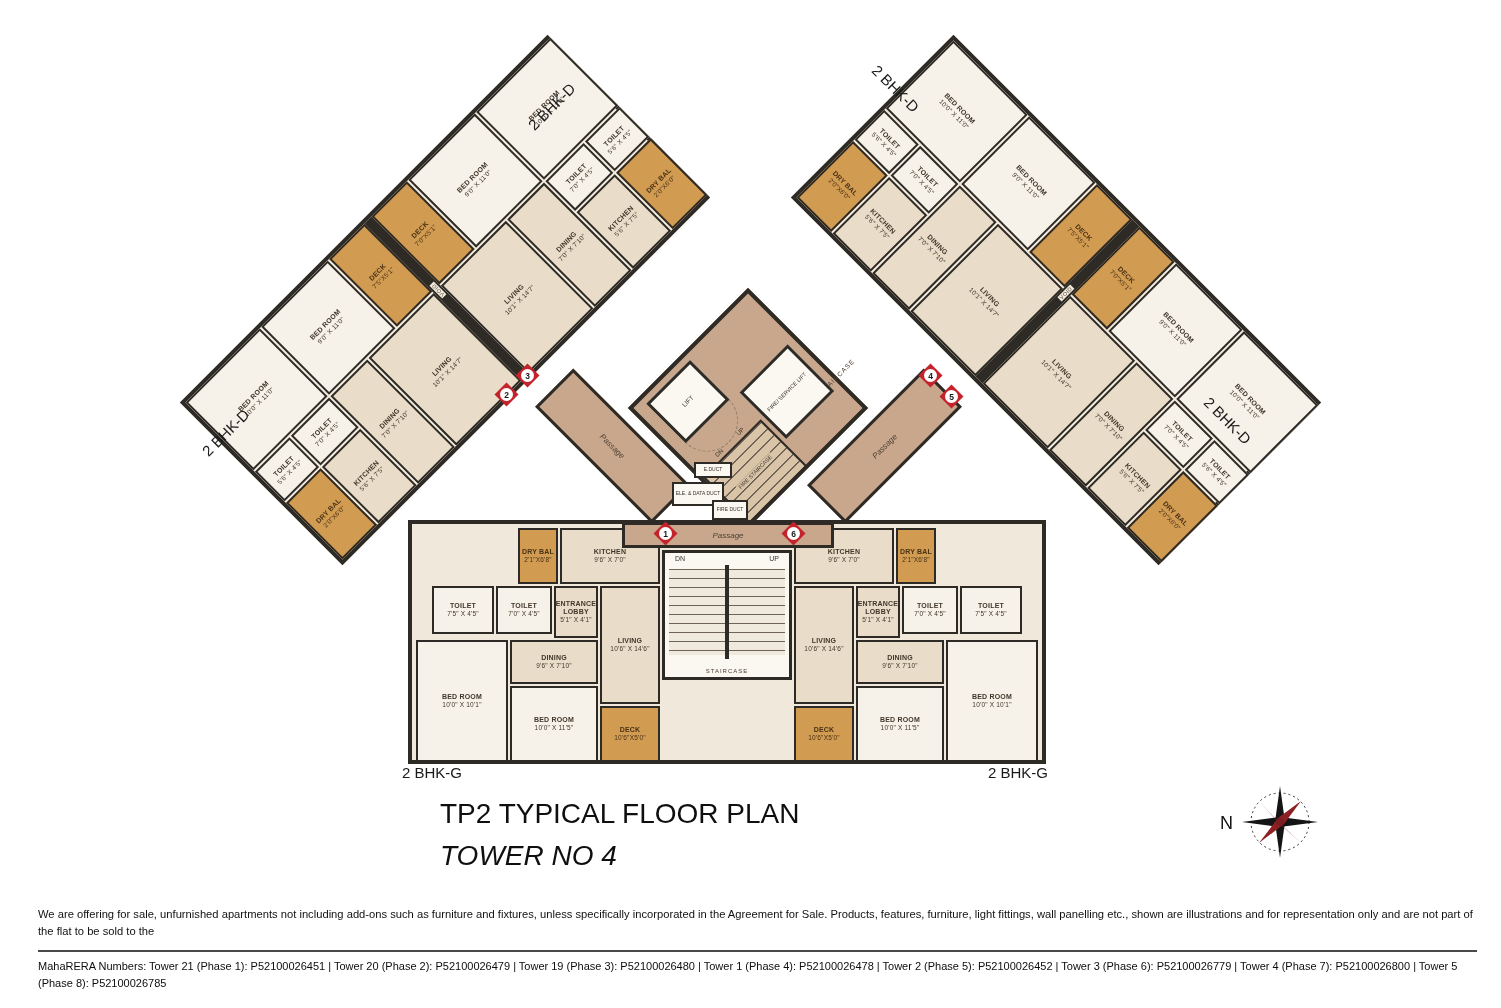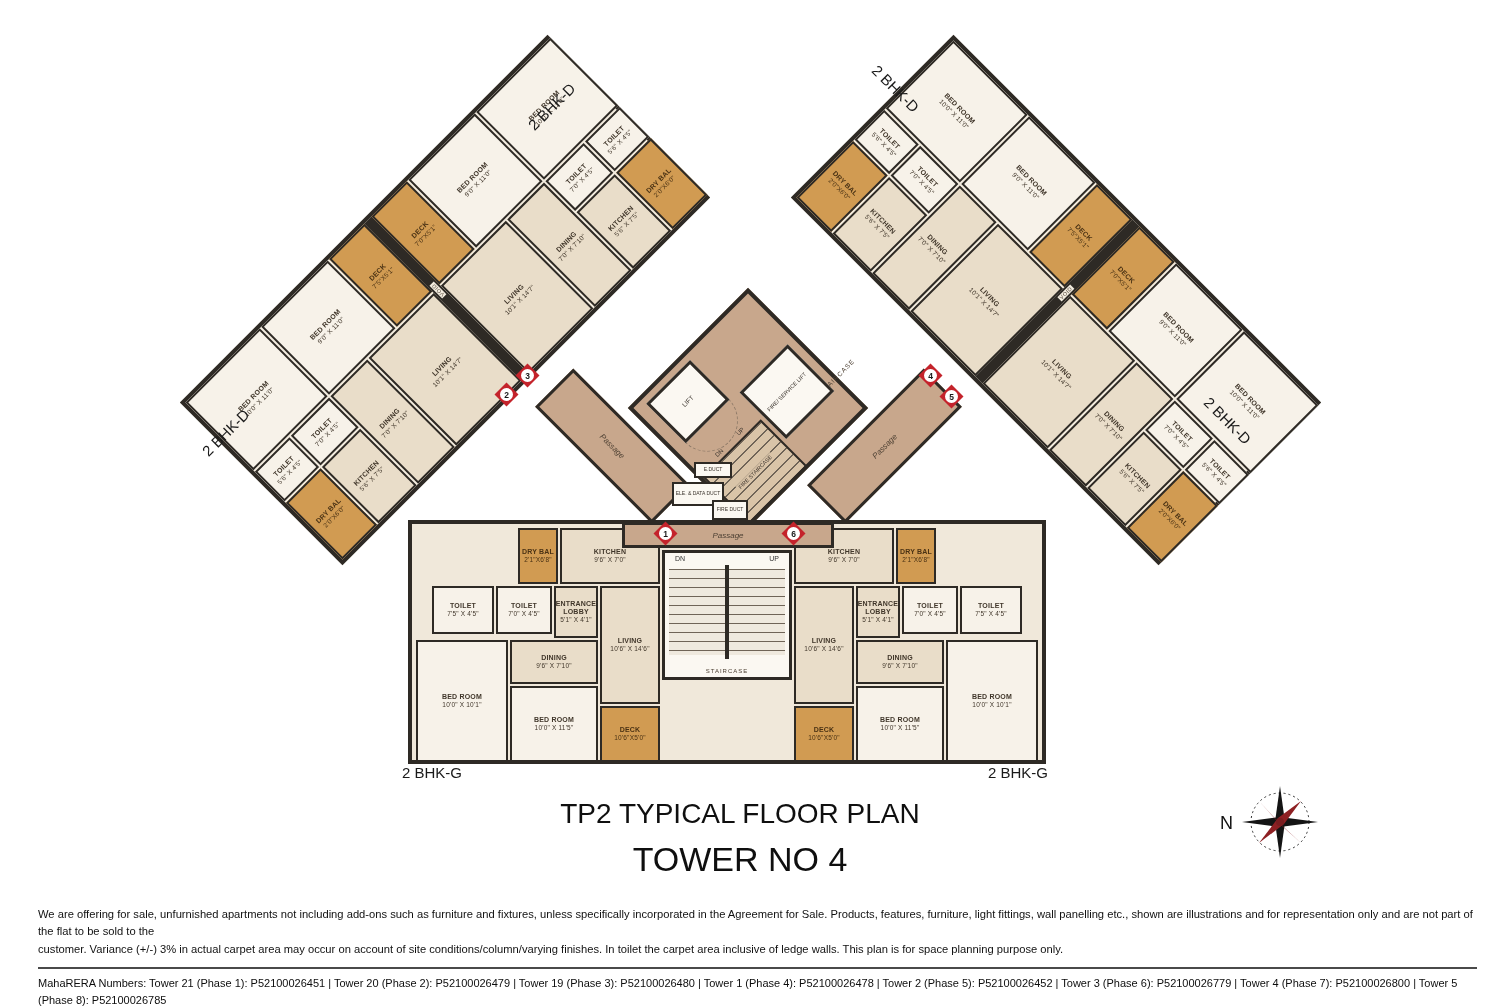--- a/index.html
+++ b/index.html
@@ -86,24 +86,24 @@
   #tag-d-l{left:196px;top:424px;transform:rotate(-45deg);}
   #tag-d-r{left:1198px;top:412px;transform:rotate(45deg);}
   #tag-g-l{left:402px;top:764px;}
   #tag-g-r{left:988px;top:764px;}
   .marker{position:absolute;width:17px;height:17px;background:var(--marker);transform:rotate(45deg);
         display:flex;align-items:center;justify-content:center;z-index:6;}
   .mnum{width:13px;height:13px;background:#fff;border-radius:50%;transform:rotate(-45deg);
         font-size:8.5px;font-weight:bold;color:#1a1a1a;display:flex;align-items:center;
         justify-content:center;}
   
-  #title-block{position:absolute;left:440px;top:798px;width:600px;text-align:center;
+  #title-block{position:absolute;left:440px;top:798px;width:600px;
         color:#0f0f0f;}
   #title-line1{font-size:28px;}
-  #title-line2{font-size:34px;margin-top:10px;}
+  #title-line2{font-size:28px;margin-top:10px;font-style:italic;}
   #compass{position:absolute;left:1216px;top:782px;}
   #footer{position:absolute;left:38px;right:24px;top:906px;}
   .disclaimer{font-size:11.2px;line-height:1.55;color:#111;}
   #footer-divider{border:none;border-top:2px solid #4a4a4a;margin:9px 0 6px 0;}
   .rera{font-size:11px;line-height:1.55;color:#0d0d0d;}
 </style>
 </head>
 <body>
 
 <div id="page">
@@ -416,21 +416,20 @@
     <polygon points="85,19 62,36 68,42" fill="#8e2023"></polygon>
     <polygon points="43,61 62,36 68,42" fill="#8e2023"></polygon>
     <polygon points="43,19 60,38 66,44" fill="#8e2023"></polygon>
     <polygon points="85,61 60,38 66,44" fill="#8e2023"></polygon>
     <circle cx="64" cy="40" r="4" fill="#7a1d20"></circle>
     <text x="4" y="47" font-size="18" fill="#111">N</text>
   </svg>
 
   <div id="footer">
     <div class="disclaimer">We are offering for sale, unfurnished apartments not including add-ons such as furniture and fixtures, unless specifically incorporated in the Agreement for Sale. Products, features, furniture, light fittings, wall panelling etc., shown are illustrations and for representation only and are not part of the flat to be sold to the</div>
-    <div class="disclaimer">customer. Variance (+/-) 3% in actual carpet area may occur on account of site conditions/column/varying finishes. In toilet the carpet area inclusive of ledge walls. This plan is for space planning purpose only.</div>
     <hr id="footer-divider">
     <div class="rera">MahaRERA Numbers: Tower 21 (Phase 1): P52100026451 | Tower 20 (Phase 2): P52100026479 | Tower 19 (Phase 3): P52100026480 | Tower 1 (Phase 4): P52100026478 | Tower 2 (Phase 5): P52100026452 | Tower 3 (Phase 6): P52100026779 | Tower 4 (Phase 7): P52100026800 | Tower 5 (Phase 8): P52100026785</div>
 
   </div>
 
 <div class="marker" style="left: 657px; top: 525px;">
       <span class="mnum">1</span>
     </div>
     <div class="marker" style="left: 498px; top: 386px;">
       <span class="mnum">2</span>

